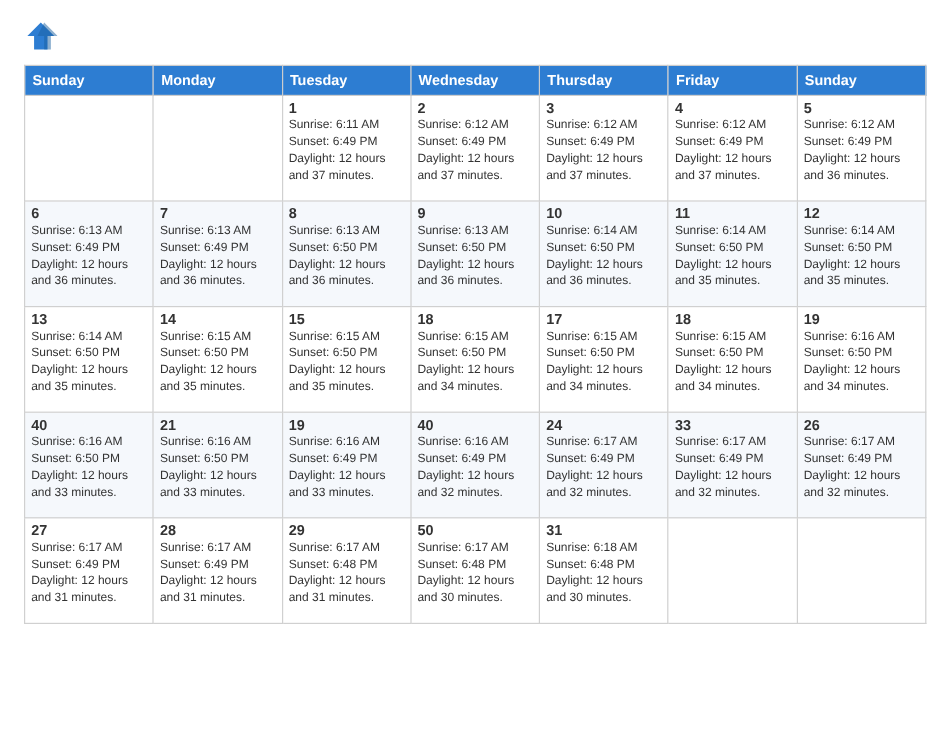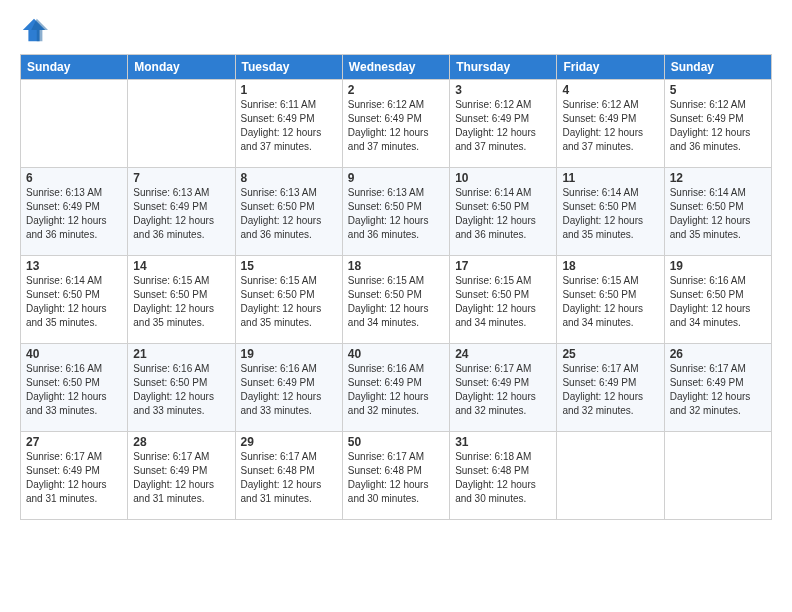--- a/index.html
+++ b/index.html
@@ -227,21 +227,21 @@
           </td>
           <td>
             <span class="day-number">40</span>
             <div class="day-info">Sunrise: 6:16 AM<br>Sunset: 6:49 PM<br>Daylight: 12 hours and 32 minutes.</div>
           </td>
           <td>
             <span class="day-number">24</span>
             <div class="day-info">Sunrise: 6:17 AM<br>Sunset: 6:49 PM<br>Daylight: 12 hours and 32 minutes.</div>
           </td>
           <td>
-            <span class="day-number">25</span>
+            <span class="day-number">33</span>
             <div class="day-info">Sunrise: 6:17 AM<br>Sunset: 6:49 PM<br>Daylight: 12 hours and 32 minutes.</div>
           </td>
           <td>
             <span class="day-number">26</span>
             <div class="day-info">Sunrise: 6:17 AM<br>Sunset: 6:49 PM<br>Daylight: 12 hours and 32 minutes.</div>
           </td>
         </tr>
         <tr>
           <td>
             <span class="day-number">27</span>

